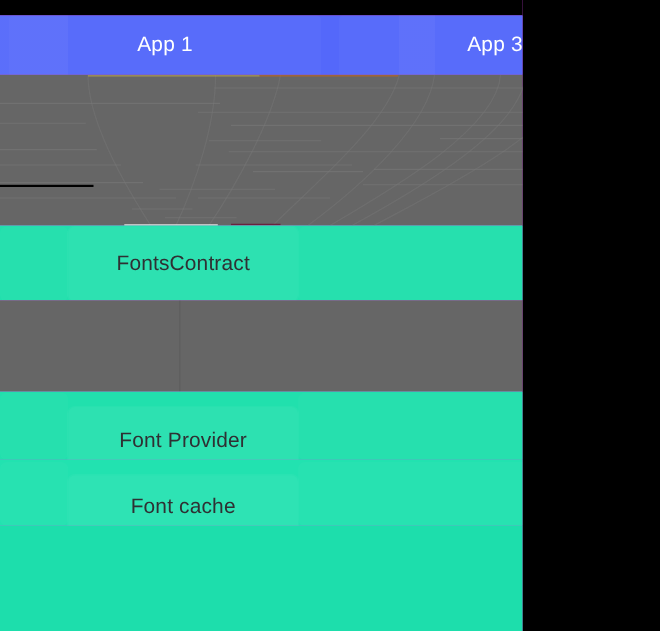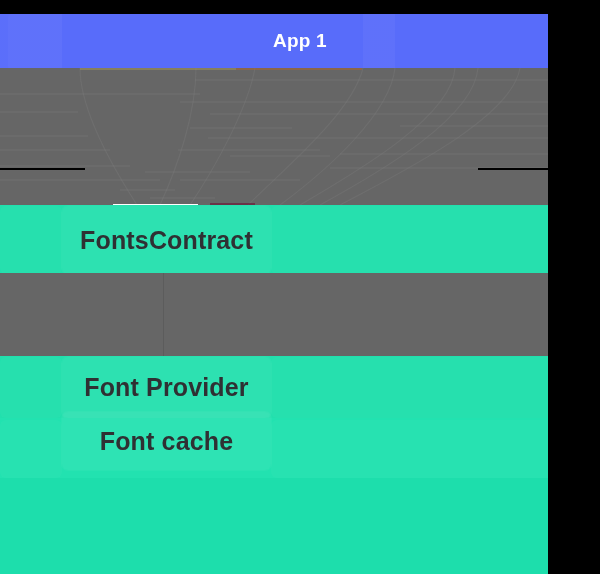--- a/index.html
+++ b/index.html
@@ -2,25 +2,24 @@
 <html><head>
 <meta charset="utf-8">
 <style>
   html,body{margin:0;padding:0;background:#000;}
   body{
     font-family:"Liberation Sans","DejaVu Sans",sans-serif;
     -webkit-font-smoothing:antialiased;
   }
   #stage{
     position:relative;
-    width:548px;
+    width:475px;
     height:574px;
     overflow:hidden;
     background:#d946ef;
-    font-weight:bold;
   }
 
   
   .top-strip{
     position:absolute;left:0;top:0;width:600px;height:14px;
     background:#000000;
   }
 
   
   .app-band{
@@ -105,28 +104,28 @@
     position:absolute;left:0;top:478px;width:600px;height:96px;
     background:#1ddeac;
   }
 
   
   .card{
     position:absolute;
     border-radius:6px;
     display:flex;align-items:center;justify-content:center;
     color:#2f3033;
-    font-size:25px;
+    font-size:19px;
     letter-spacing:.15px;
     background:rgba(255,255,255,.055);
     box-shadow:0 0 0 1px rgba(255,255,255,.035);
   }
   .card-fontscontract{ left:62px; top:206px; width:209px; height:68px; }
-  .card-fontprovider { left:62px; top:357px; width:209px; height:61px; }
-  .card-fontcache    { left:62px; top:412px; width:209px; height:58px; }
+  .card-fontprovider { left:62px; top:370px; width:209px; height:61px; }
+  .card-fontcache    { left:62px; top:432px; width:209px; height:58px; }
 
   .card-ghost{
     position:absolute;
     border-radius:6px;
     background:rgba(255,255,255,.022);
   }
   .ghost-a{ left:271px; top:206px; width:329px; height:68px; }
   .ghost-b{ left:271px; top:357px; width:329px; height:61px; }
   .ghost-c{ left:271px; top:420px; width:329px; height:58px; }
   .ghost-d{ left:0px;   top:206px; width:62px;  height:68px; }
@@ -139,20 +138,24 @@
 <div id="stage">
 
   <div class="top-strip"></div>
 
   <div class="app-band"></div>
   <div class="app-band-tint"></div>
   <div class="app-row">
     <div class="app-tab">
       <div class="tabcard"></div>
       <span>App 1</span>
+    </div>
+    <div class="app-tab">
+      <div class="tabcard"></div>
+      <span>App 3</span>
     </div>
   </div>
 
   <div class="funnel">
     <svg width="600" height="137" viewBox="0 0 600 137">
       <g fill="none" stroke="#6f6f6f" stroke-width="1.1" opacity="0.95">
         <path d="M80 0 C 80 40, 110 95, 137 137"></path>
         <path d="M196 0 C 196 45, 178 98, 160 137"></path>
         <path d="M255 0 C 248 40, 215 100, 190 137"></path>
         <path d="M363 0 C 352 45, 285 100, 248 137"></path>

